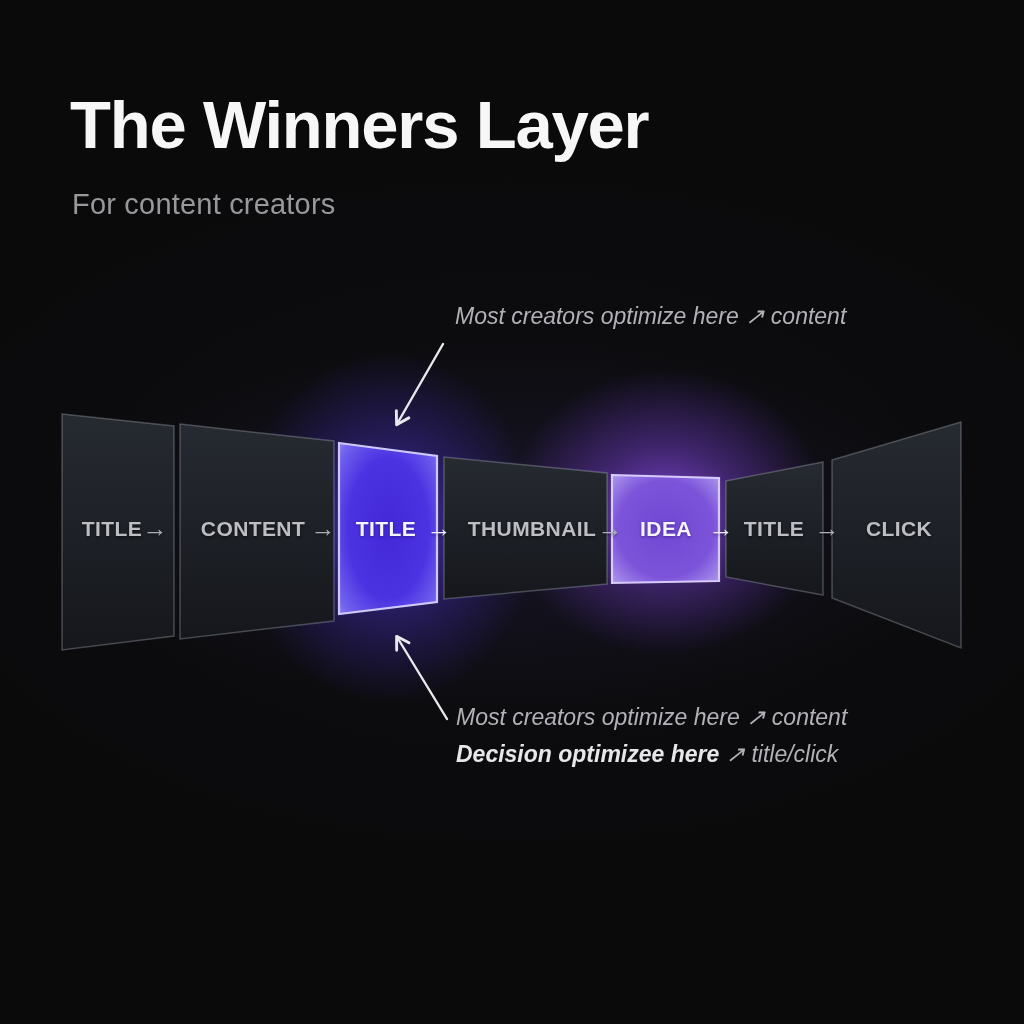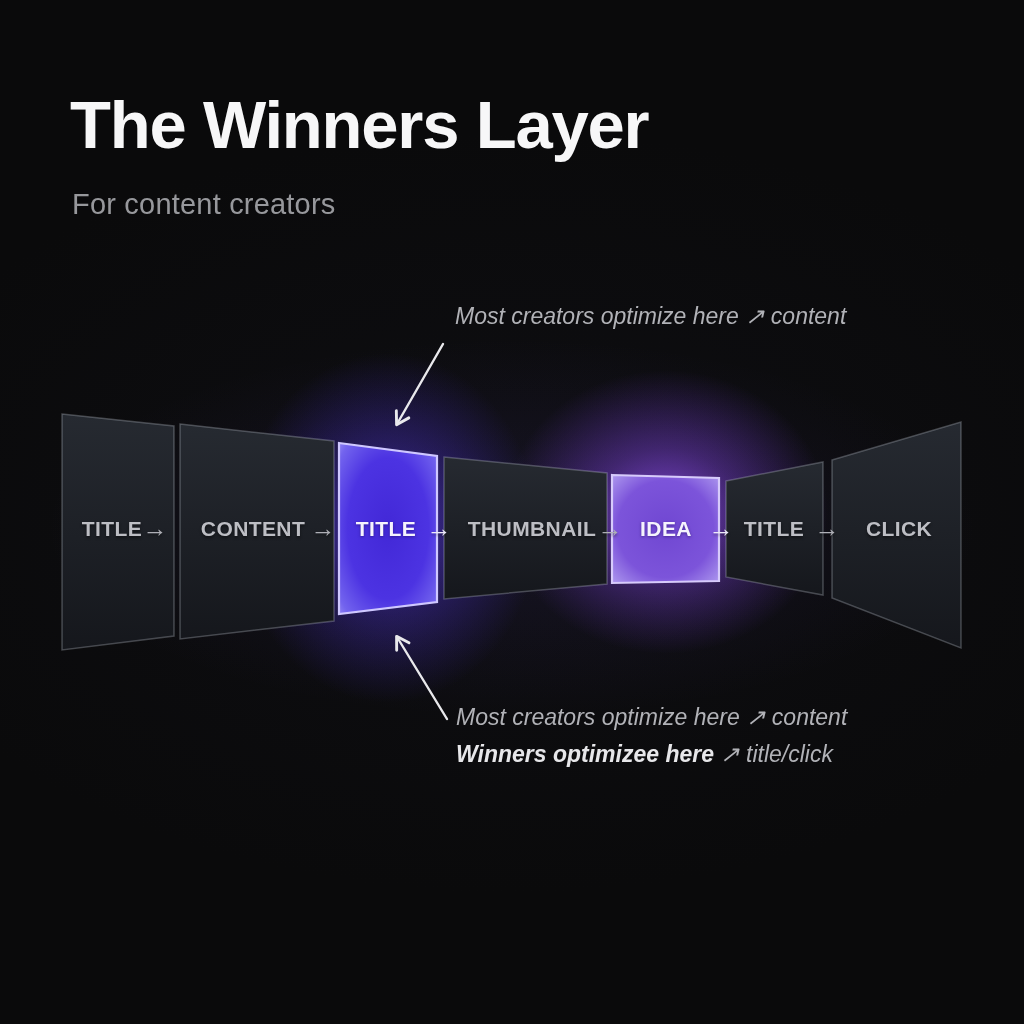--- a/index.html
+++ b/index.html
@@ -107,19 +107,19 @@
     </div>
   </div>
 
   <div class="note note-bottom">
     <div class="note-line">
       <span>Most creators optimize here</span>
       <span class="tag">↗</span>
       <span class="tag">content</span>
     </div>
     <div class="note-line">
-      <b>Winners optimizee here</b>
+      <b>Decision optimizee here</b>
       <span class="tag">↗</span>
       <span class="tag">title/click</span>
     </div>
   </div>
 
 </div>
 
 </body></html>

